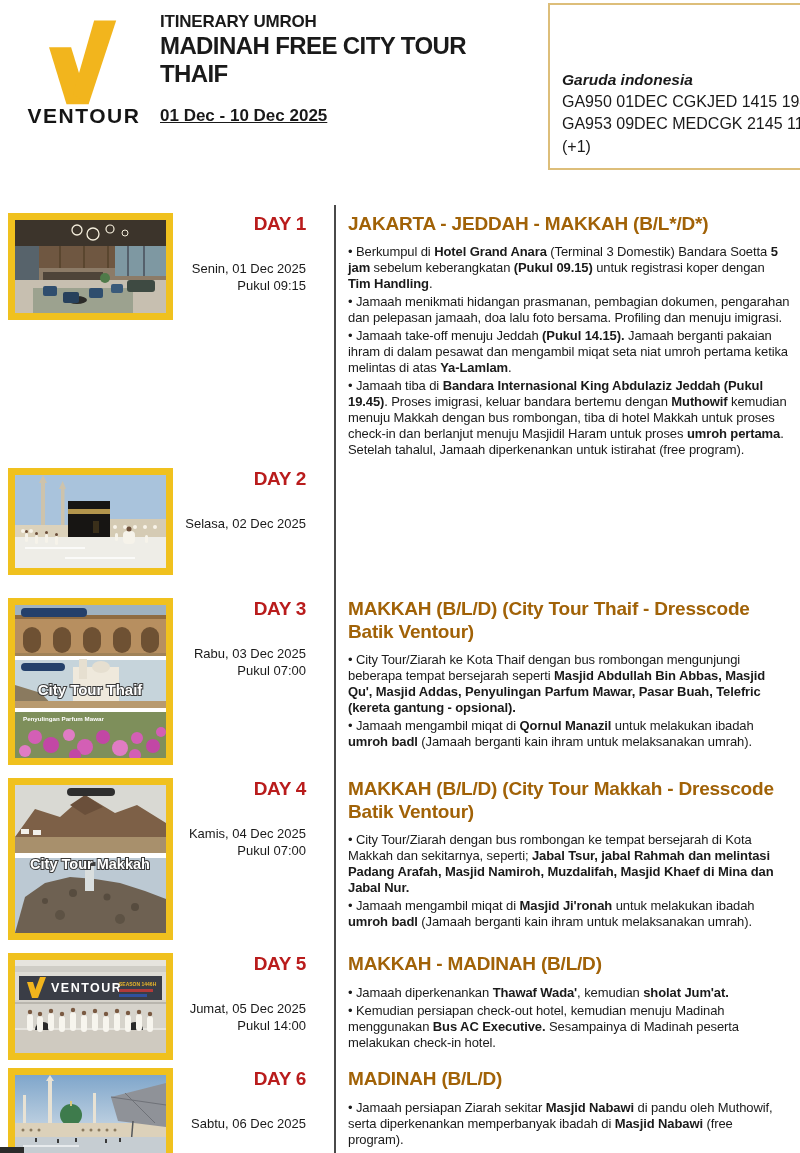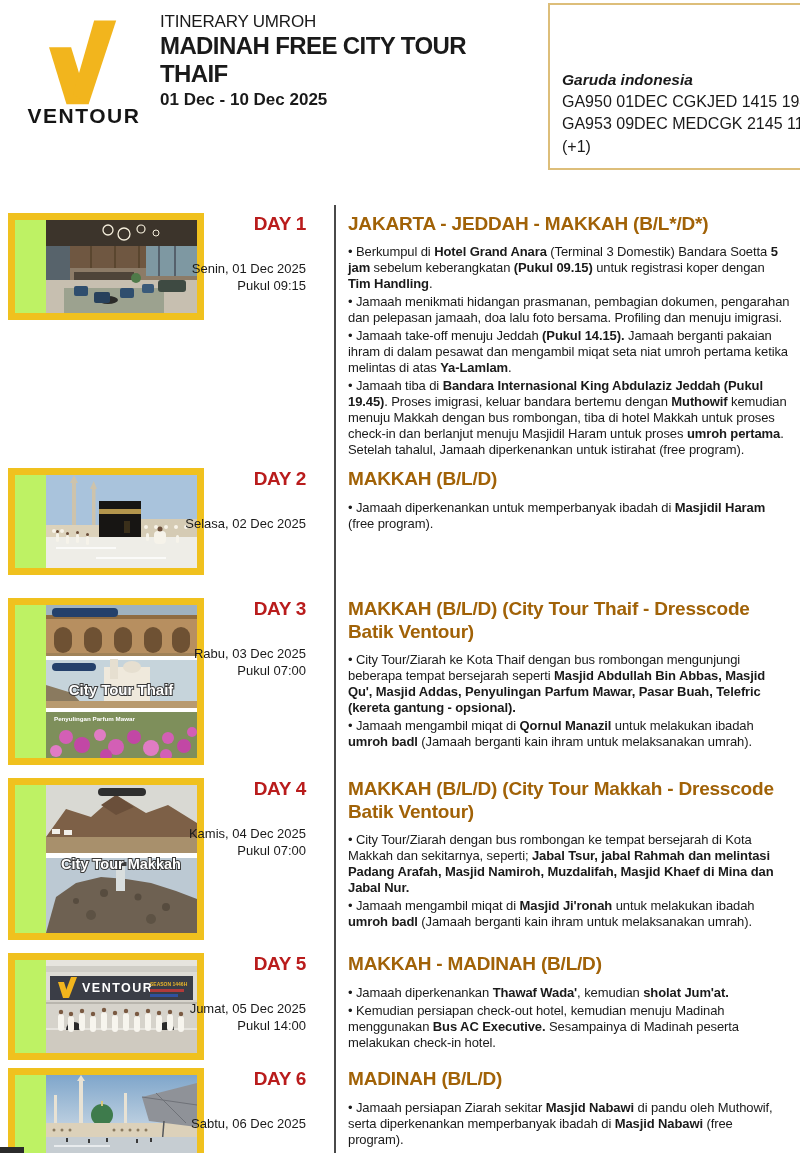--- a/index.html
+++ b/index.html
@@ -4,36 +4,36 @@
 <style>
   html,body{margin:0;padding:0;background:#9a9a9a;}
   .page{position:relative;width:800px;height:1153px;background:#ffffff;overflow:hidden;
         font-family:"Liberation Sans",sans-serif;color:#1a1a1a;margin:0 auto;}
 
   
   .logo{position:absolute;left:12px;top:16px;width:144px;text-align:center;}
   .logo svg{width:92px;height:92px;display:block;margin:0 auto;}
   .logo-text{font-weight:bold;font-size:21px;letter-spacing:1.5px;color:#151515;margin-top:-4px;}
   .title-block{position:absolute;left:160px;top:12px;width:402px;}
-  .small-title{font-size:17px;font-weight:normal;letter-spacing:-0.2px;}
+  .small-title{font-size:17px;font-weight:bold;letter-spacing:-0.2px;}
   .main-title div{font-size:24px;font-weight:bold;line-height:1.17;letter-spacing:-0.6px;}
-  .date-range{font-size:17px;font-weight:bold;margin-top:2px;}
+  .date-range{font-size:17px;font-weight:bold;margin-top:18px;text-decoration:underline;}
   .flight-box{position:absolute;left:548px;top:3px;width:288px;height:167px;box-sizing:border-box;
               border:2px solid #ddbe7a;padding:66px 8px 0 12px;}
   .airline{font-weight:bold;font-style:italic;font-size:15.5px;margin-bottom:2px;}
   .flight-line{font-size:16px;line-height:1.4;}
 
   
   .divider{position:absolute;left:334px;top:205px;bottom:0;width:2px;background:#4a4a4a;}
   .rows{position:absolute;top:205px;left:0;right:0;}
   .day-row{display:grid;grid-template-columns:180px 146px 1fr;}
   .row-1{min-height:240px}.row-2{min-height:130px}.row-3{min-height:180px}
   .row-4{min-height:175px}.row-5{min-height:115px}.row-6{min-height:108px}
   .img-col{padding:8px 0 0 8px;}
-  .photo-frame{border:7px solid #f0c11e;width:151px;background:#bef264;font-size:0;line-height:0;padding-left:31px;}
+  .photo-frame{border:7px solid #f0c11e;width:151px;background:#0ea5e9;font-size:0;line-height:0;}
   .photo-frame svg{display:block;}
   .photo-frame text{font-family:"Liberation Sans",sans-serif;}
   .label-col{text-align:right;padding:8px 20px 0 0;}
   .day-label{color:#b91c1c;font-weight:bold;font-size:19px;letter-spacing:-0.3px;}
   .day-date{font-size:13px;margin-top:26px;line-height:1.3;}
   .day-time{font-size:13px;line-height:1.3;}
   .content-col{padding:8px 10px 0 22px;}
   .day-title{color:#a16207;font-weight:bold;font-size:19px;line-height:1.18;margin:0 0 9px 0;letter-spacing:-0.2px;}
   .bullet{margin:0 0 2px 0;font-size:13px;line-height:1.23;letter-spacing:-0.1px;}
   .bullet .b{font-weight:bold;}
@@ -159,26 +159,20 @@
               <circle cx="21.5" cy="58.5" r="1.5" fill="#6b4e3a"></circle>
             <circle cx="31.5" cy="57.5" r="1.5" fill="#6b4e3a"></circle>
               <circle cx="41.5" cy="59.5" r="1.5" fill="#6b4e3a"></circle>
             <circle cx="114" cy="54" r="2.5" fill="#6b4e3a"></circle>
           </svg>
         </div>
       </div>
       <div class="label-col">
         <div class="day-label">DAY 2</div>
         <div class="day-date">Selasa, 02 Dec 2025</div>
-      </div>
-      <div class="content-col">
-        <h2 class="day-title">MAKKAH (B/L/D)</h2>
-        <div>
-            <p class="bullet"><span>• Jamaah diperkenankan untuk memperbanyak ibadah di </span><span class="b">Masjidil Haram</span><span> (free program).</span></p>
-          </div>
       </div>
     </section>
 
     <section class="day-row row-3">
       <div class="img-col">
         <div class="photo-frame">
           <svg viewBox="0 0 151 153" width="151" height="153">
             <rect width="151" height="10" fill="#9fb2c0"></rect>
             <rect y="10" width="151" height="42" fill="#b78f60"></rect>
             <rect y="10" width="151" height="4" fill="#8f6c42"></rect>

